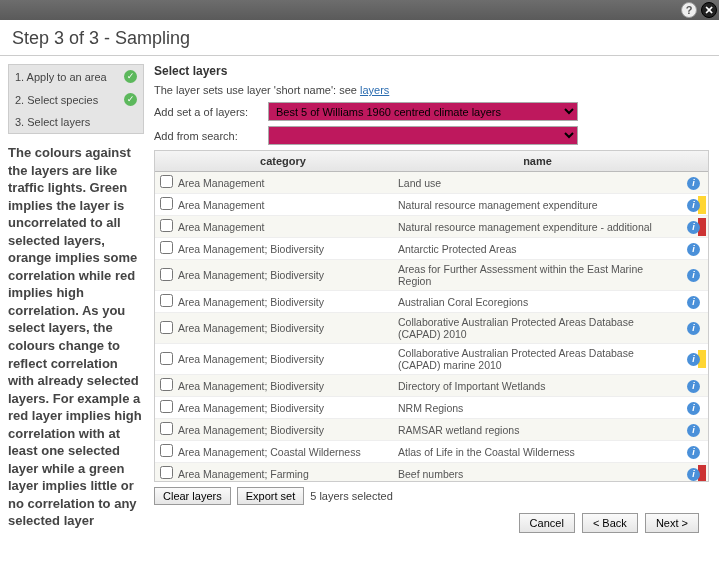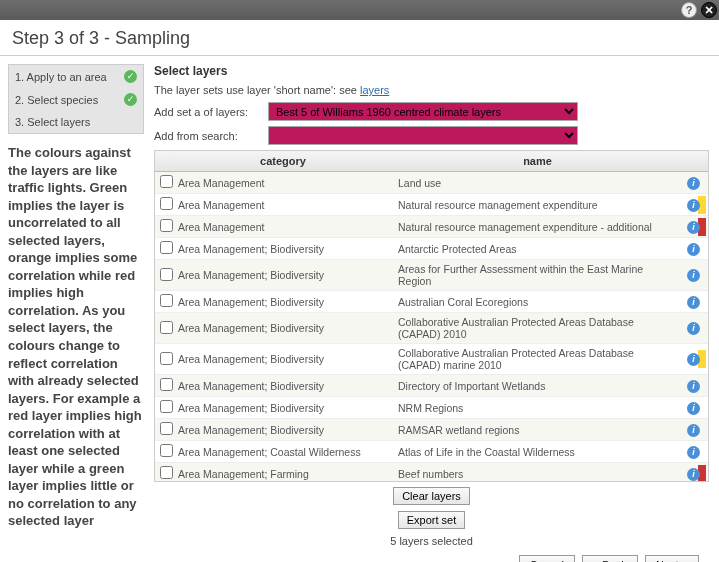--- a/index.html
+++ b/index.html
@@ -31,21 +31,21 @@
 tbody tr:nth-child(even) { background: #fff; }
 tbody td { padding: 3px 5px; font-size: 10.5px; color: #555; vertical-align: middle; border-bottom: 1px solid #eee; }
 td.cb { width: 18px; }
 td.cb input { margin: 0; }
 td.info { width: 16px; text-align: center; }
 .info-i { display: inline-block; width: 13px; height: 13px; border-radius: 50%; background: #4a90d9; color: #fff; font-size: 9px; line-height: 13px; text-align: center; font-weight: bold; font-style: italic; }
 td.corr { width: 8px; padding:0; }
 .corr-box { width: 8px; height: 18px; display: block; }
 .c-yellow { background: #ffd633; }
 .c-red { background: #cc3333; }
-.under-table { display: flex; align-items: center; gap: 6px; margin-top: 5px; flex-direction: column; }
+.under-table { display: flex; align-items: center; gap: 6px; margin-top: 5px; }
 .under-table button { font-size: 11px; padding: 2px 8px; border: 1px solid #999; background: linear-gradient(#fafafa,#e6e6e6); cursor: pointer; }
 .under-table .sel-text { font-size: 11px; color: #444; }
 .footer-btns { text-align: right; padding: 8px 10px 0 0; }
 .footer-btns button { font-size: 11px; padding: 3px 10px; border: 1px solid #999; background: linear-gradient(#fafafa,#e6e6e6); margin-left: 4px; cursor: pointer; }
 thead th.cb-h { width: 18px; }
 thead th.info-h { width: 16px; }
 thead th.corr-h { width: 8px; }
 </style>
 </head>
 <body>

